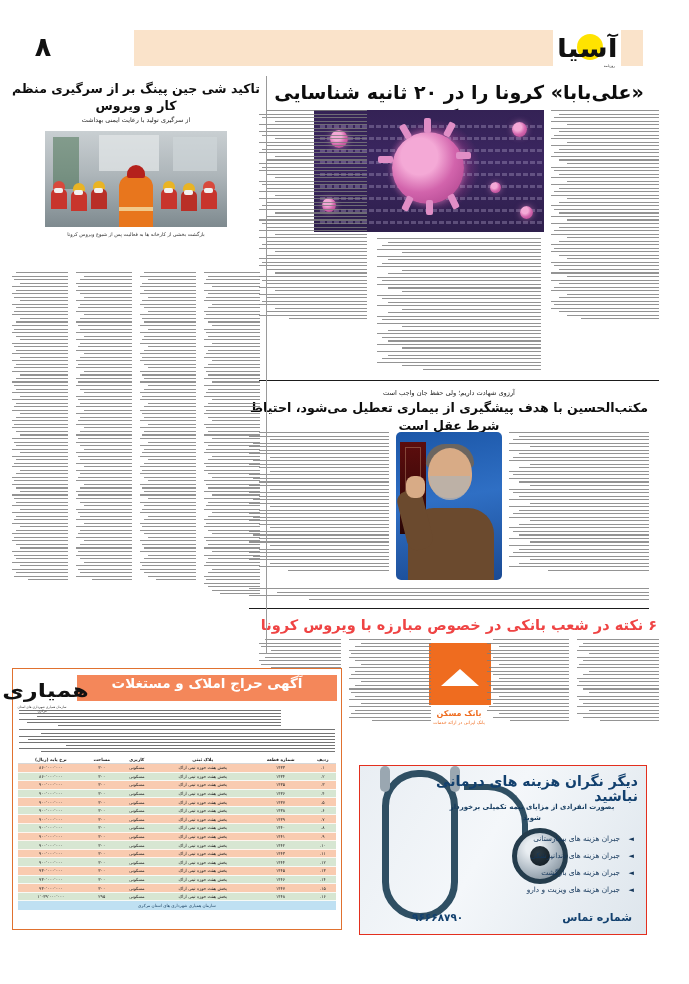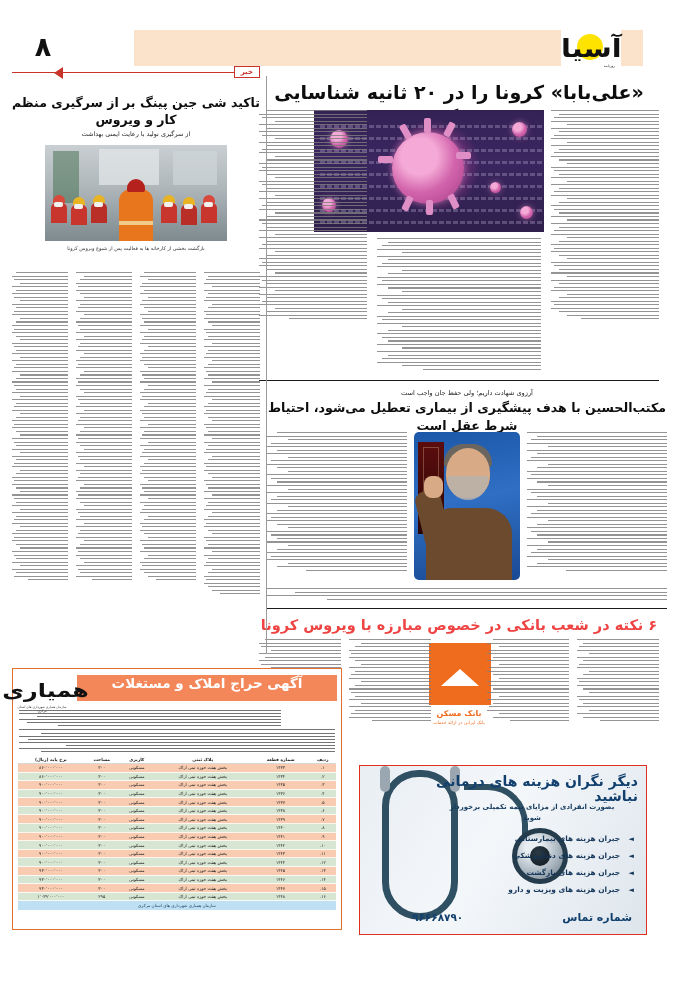--- a/index.html
+++ b/index.html
@@ -20,21 +20,21 @@
   .masthead {
     position: absolute; top: 26px; right: 12px; left: 30px;
     height: 46px;
   }
   .masthead-bar {
     position: absolute; top: 4px; right: 34px; left: 104px;
     height: 36px; background: #fae3ca;
   }
   .logo-box {
     position: absolute; top: 0px; right: 56px;
-    width: 60px; height: 44px;
+    width: 68px; height: 44px;
     background: #fff;
     display: flex; align-items: center; justify-content: center;
   }
   .logo-sun {
     position: absolute; right: 18px; top: 8px;
     width: 26px; height: 26px; border-radius: 50%;
     background: #ffe300;
   }
   .logo-script {
     position: relative; z-index: 3;
@@ -115,21 +115,21 @@
     text-shadow: 0 1px 4px rgba(0,0,0,.45);
   }
   .art1-cols {
     position:absolute; top:30px; right:0; width:400px; height:260px;
   }
   .a1col { position:absolute; top:0; width:108px; }
   .a1col.c1 { right:0; }
   .a1col.c2 { left:0; }
 
   
-  .art2 { position:absolute; top:388px; right:22px; width:400px; }
+  .art2 { position:absolute; top:388px; right:40px; width:400px; }
   .kicker {
     text-align:center; font-size:6.6px; color:#1a1a1a; line-height:10px;
   }
   .art2 h2 {
     text-align:center; font-size:12.6px; color:#0d0d0d;
     font-weight:bold; line-height:18px; margin-top:1px;
     letter-spacing:-.2px;
   }
   .portrait {
     position:absolute; top:44px; right:147px; width:106px; height:148px;
@@ -210,21 +210,21 @@
   .ad-title {
     position:absolute; top:8px; right:8px; width:210px; text-align:right;
     font-size:14px; font-weight:bold; color:#12406e; line-height:15px;
   }
   .ad-sub {
     position:absolute; top:36px; right:30px; width:168px; text-align:center;
     font-size:7px; color:#133a5e; line-height:11px; font-weight:bold;
   }
   .ad-list { position:absolute; top:64px; right:12px; width:196px; }
   .ad-list li {
-    list-style:none; font-size:7.4px; color:#14365a; font-weight:bold;
+    list-style:none; font-size:7.4px; color:#14365a; font-weight:normal;
     line-height:17px; text-align:right; padding-right:14px; position:relative;
   }
   .ad-list li::before {
     content:"◄"; position:absolute; right:0; top:1px; color:#14365a; font-size:7px;
   }
   .ad-phone {
     position:absolute; bottom:10px; right:14px; width:220px;
     display:flex; justify-content:space-between; align-items:baseline;
     color:#12406e;
   }
@@ -792,24 +792,20 @@
       <li>جبران هزینه های ویزیت و دارو</li>
     </ul>
 
     <div class="ad-phone">
       <span class="lbl">شماره تماس</span>
       <span class="num">۹۶۶۶۸۷۹۰</span>
     </div>
   </div>
 
   <div class="rightcol">
-    <div class="sec-tag-row">
-      <div class="sec-tag">خبر</div>
-      <div class="sec-flag"></div>
-    </div>
 
     <div class="news-h">تاکید شی جین پینگ بر از سرگیری منظم کار و ویروس</div>
     <div class="news-sub">از سرگیری تولید با رعایت ایمنی بهداشت</div>
 
     <div class="news-img">
       <div style="position:absolute;inset:0;background:linear-gradient(180deg,#c9cfd2 0%,#aeb6ba 45%,#7e8a8f 100%)"></div>
       <div style="position:absolute;left:8px;top:6px;width:26px;height:52px;background:#3f6b4a;opacity:.5"></div>
       <div style="position:absolute;left:54px;top:4px;width:60px;height:36px;background:#e2e6e7;opacity:.75"></div>
       <div style="position:absolute;left:128px;top:6px;width:44px;height:34px;background:#cfd6d8;opacity:.7"></div>
 

